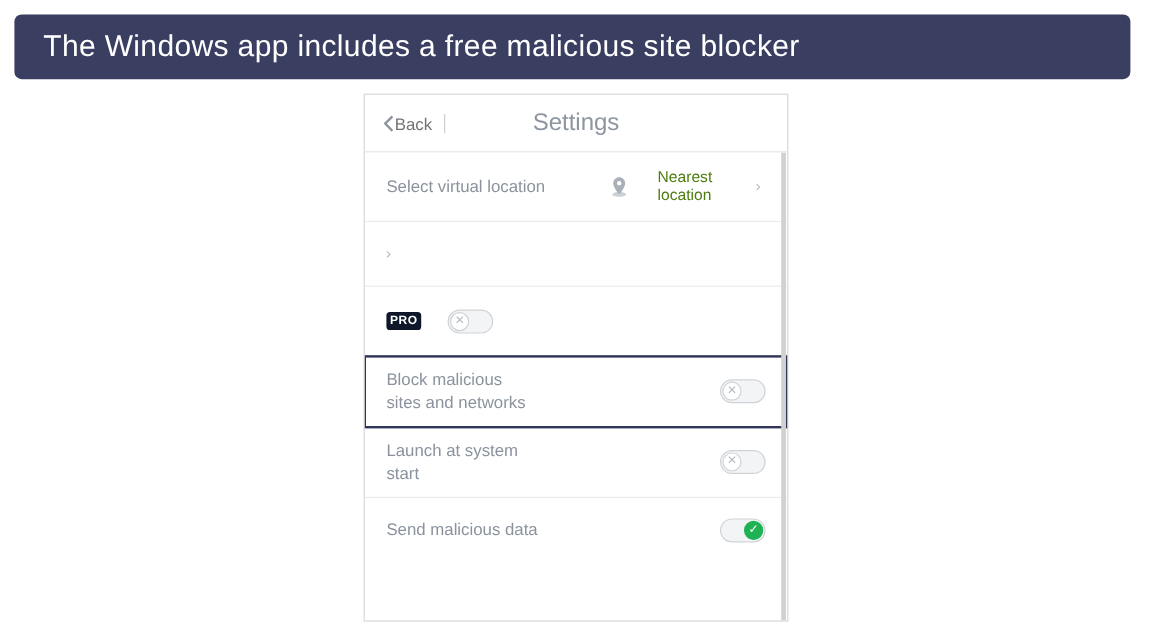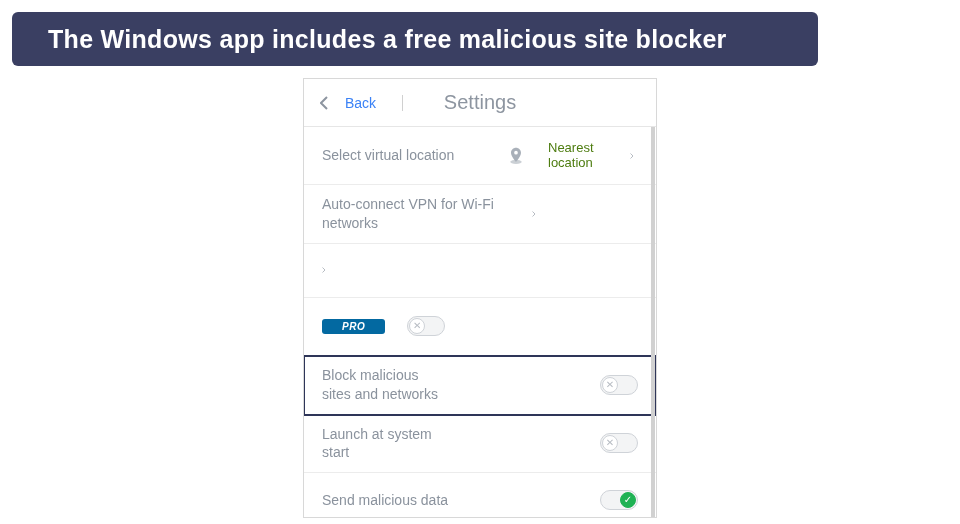--- a/index.html
+++ b/index.html
@@ -7,30 +7,30 @@
     width: 960px;
     height: 524px;
     background: #ffffff;
     font-family: -apple-system, "Segoe UI", Arial, sans-serif;
     position: relative;
   }
   .banner {
     position: absolute;
     top: 12px;
     left: 12px;
-    width: 806px;
+    width: 930px;
     height: 54px;
     background: #3a3f62;
     border-radius: 6px;
     display: flex;
     align-items: center;
-    padding-left: 36px;
+    padding-left: 24px;
     color: #ffffff;
     font-size: 25px;
-    font-weight: 700;
+    font-weight: 400;
     letter-spacing: 0.3px;
   }
   .app {
     position: absolute;
     top: 78px;
     left: 303px;
     width: 354px;
     height: 440px;
     background: #ffffff;
     border: 1px solid #d8d8d8;
@@ -40,22 +40,22 @@
   .topbar {
     height: 48px;
     border-bottom: 1px solid #e6e6e6;
     display: flex;
     align-items: center;
     position: relative;
   }
   .back-btn {
     display: flex;
     align-items: center;
-    gap: 16px;
-    color: #3b82f6;
+    gap: 0;
+    color: #737373;
     font-size: 14px;
     padding-left: 16px;
     cursor: pointer;
   }
   .back-btn svg { display: block; }
   .title {
     position: absolute;
     left: 50%;
     transform: translateX(-50%);
     color: #8d95a0;
@@ -104,28 +104,27 @@
   }
   .loc-icon { color: #a9b0b9; }
   .loc-text {
     color: #4d7c0f;
     font-size: 13px;
     line-height: 1.15;
     text-align: left;
     width: 60px;
   }
   .pro-badge {
-    background: #0369a1;
+    background: #0f172a;
     color: #fff;
     font-size: 10px;
     font-weight: 700;
     border-radius: 3px;
-    padding: 2px 20px;
+    padding: 2px 3px;
     letter-spacing: 0.5px;
-    font-style: italic;
   }
   .toggle {
     width: 38px;
     height: 20px;
     border-radius: 20px;
     border: 1px solid #cfd3d8;
     background: #f3f4f5;
     position: relative;
     flex-shrink: 0;
   }
@@ -192,26 +191,20 @@
       </svg>
       <div class="loc-text">
         <div>Nearest</div>
         <div>location</div>
       </div>
       <svg class="chev" width="8" height="12" viewBox="0 0 8 12">
           <path d="M1 1 L6 6 L1 11" fill="none" stroke="#b7bcc3" stroke-width="2"></path>
         </svg>
     </div>
 
-    <div class="row">
-      <div class="row-label">Auto-connect VPN for Wi-Fi networks</div>
-      <svg class="chev" width="8" height="12" viewBox="0 0 8 12">
-          <path d="M1 1 L6 6 L1 11" fill="none" stroke="#b7bcc3" stroke-width="2"></path>
-        </svg>
-    </div>
 
     <div class="row">
       <svg class="chev" width="8" height="12" viewBox="0 0 8 12">
           <path d="M1 1 L6 6 L1 11" fill="none" stroke="#b7bcc3" stroke-width="2"></path>
         </svg>
     </div>
 
     <div class="row tall">
       <span class="pro-badge">PRO</span>
       <div class="toggle">

